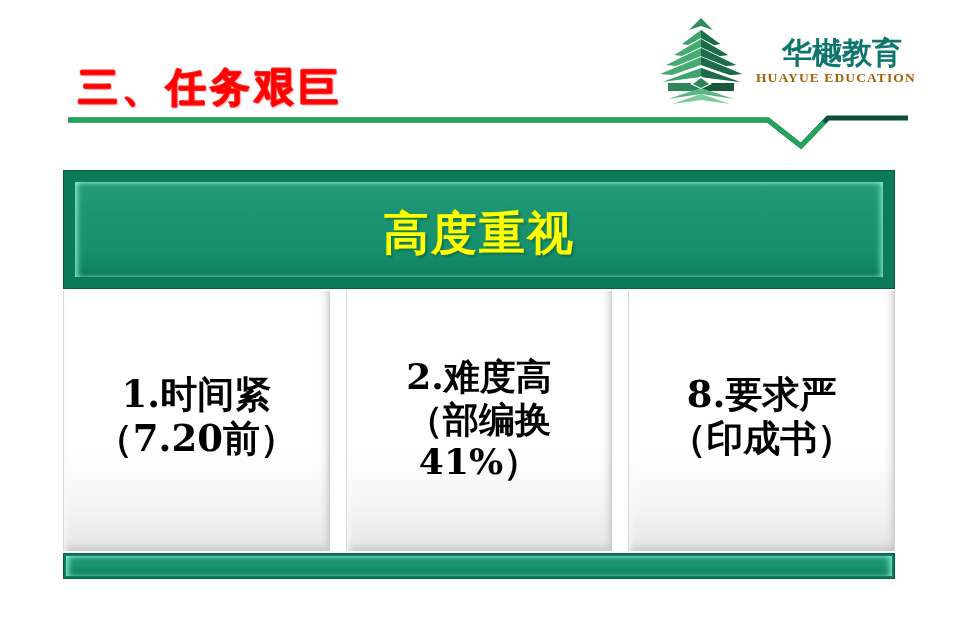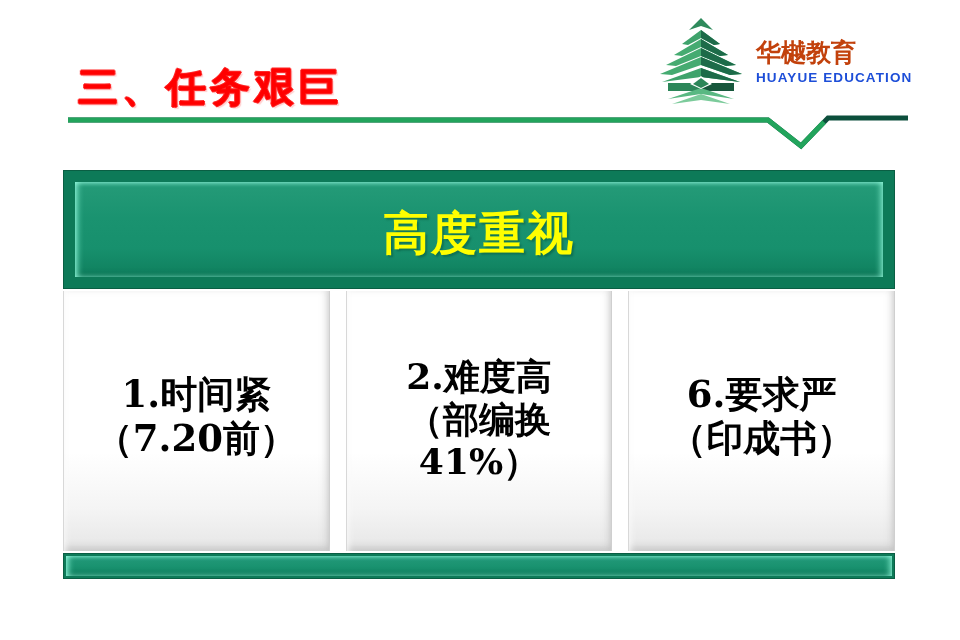--- a/index.html
+++ b/index.html
@@ -62,33 +62,34 @@
   }
   .logo-wordmark {
     position: absolute;
     left: 104px;
     top: 22px;
     width: 160px;
   }
   .logo-cn {
     font-family: "DejaVu Sans", "Liberation Sans", sans-serif;
     font-weight: bold;
-    font-size: 25px;
+    font-size: 30px;
     line-height: 34px;
     letter-spacing: 0px;
-    color: #c2410c;
-    white-space: nowrap;
+    color: #0f766e;
+    white-space: nowrap;
+    margin-left: 26px;
   }
   .logo-en {
-    font-family: Liberation Sans, sans-serif;
+    font-family: Liberation Serif, serif;
     font-weight: bold;
     font-size: 13.5px;
     line-height: 16px;
     letter-spacing: 1.1px;
-    color: #1d4ed8;
+    color: #a16207;
     white-space: nowrap;
   }
 
   
   .banner {
     position: absolute;
     left: 63px;
     top: 170px;
     width: 832px;
     height: 119px;
@@ -237,21 +238,21 @@
     <div class="card c1">
       <div class="card-text">1.时间紧
 （7.20前）</div>
     </div>
     <div class="card c2">
       <div class="card-text">2.难度高
 （部编换
 41%）</div>
     </div>
     <div class="card c3">
-      <div class="card-text">6.要求严
+      <div class="card-text">8.要求严
 （印成书）</div>
     </div>
   </div>
 
   <div class="foot-bar">
     <div class="foot-bar-inner"></div>
   </div>
 
 </div>
 

